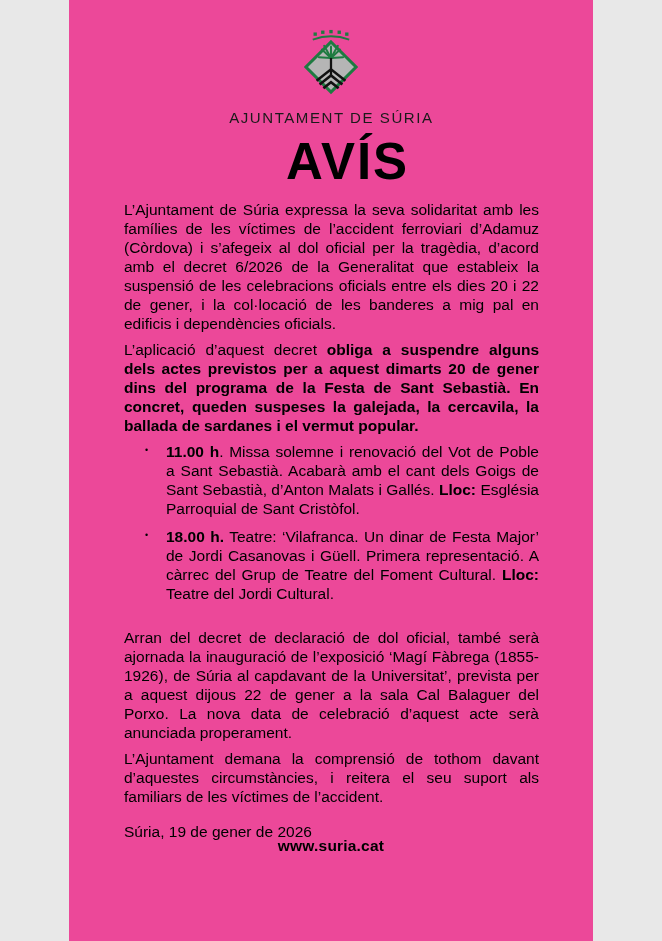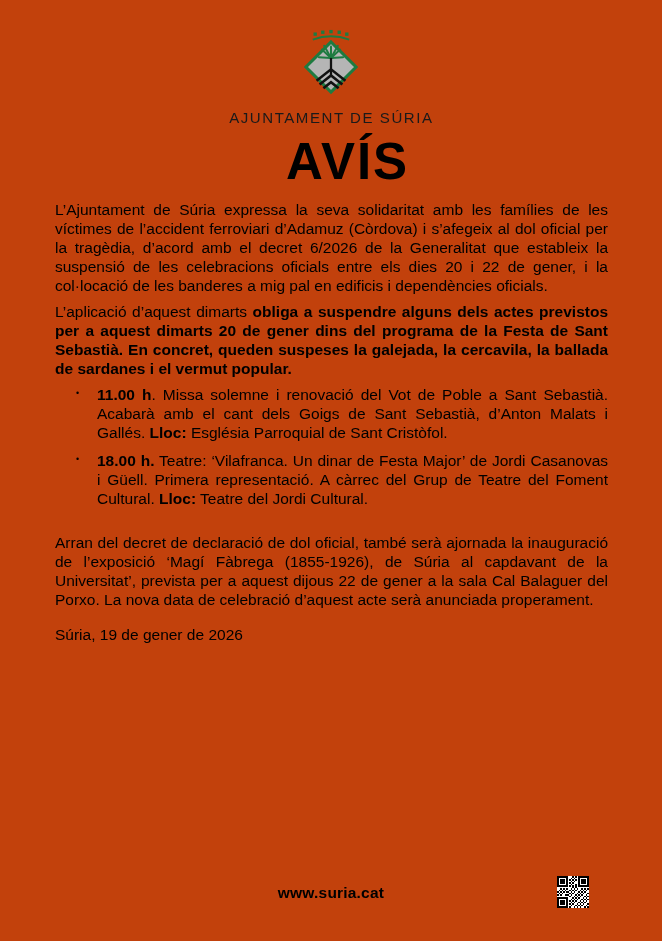--- a/index.html
+++ b/index.html
@@ -1,20 +1,20 @@
 <!DOCTYPE html>
 <html lang="ca"><head>
 <meta charset="utf-8">
 <style>
   html,body{margin:0;padding:0;background:#e8e8e8;}
   .page{
     position:relative;
-    width:662px;height:941px;
+    width:524px;height:941px;
     margin:0 auto;
-    background:#c2410c;
+    background:#ec4899;
     font-family:"Liberation Sans", sans-serif;
     color:#000;
     overflow:hidden;
   }
   
   .header{text-align:center;padding-top:26px;}
   .logo{display:inline-block;line-height:0;}
   .logo svg{width:76px;height:76px;}
   .org-name{
     display:inline-block;
@@ -61,21 +61,21 @@
     left:-21px;
     top:4px;
     font-size:9px;
     line-height:1;
   }
   .date-line{margin-top:16px !important;text-align:left;}
   
   .footer-website{
     position:absolute;
     left:0;right:0;
-    top:884px;
+    top:837px;
     text-align:center;
     font-weight:700;
     font-size:15.5px;
     letter-spacing:0.2px;
   }
   .qr{
     position:absolute;
     left:557px;
     top:876px;
     width:32px;height:32px;
@@ -128,30 +128,31 @@
       <span class="org-name">AJUNTAMENT DE SÚRIA</span>
     </div>
 
     <div class="notice-title">AVÍS</div>
   </div>
 
   <div class="content">
 
     <p><span>L’Ajuntament de Súria expressa la seva solidaritat amb les famílies de les víctimes de l’accident ferroviari d’Adamuz (Còrdova) i s’afegeix al dol oficial per la tragèdia, d’acord amb el decret 6/2026 de la Generalitat que estableix la suspensió de les celebracions oficials entre els dies 20 i 22 de gener, i la col·locació de les banderes a mig pal en edificis i dependències oficials.</span></p>
 
-    <p><span>L’aplicació d’aquest dimarts </span><b>obliga a suspendre alguns dels actes previstos per a aquest dimarts 20 de gener dins del programa de la Festa de Sant Sebastià. En concret, queden suspeses la galejada, la cercavila, la ballada de sardanes i el vermut popular.</b></p>
+    <p><span>L’aplicació d’aquest decret </span><b>obliga a suspendre alguns dels actes previstos per a aquest dimarts 20 de gener dins del programa de la Festa de Sant Sebastià. En concret, queden suspeses la galejada, la cercavila, la ballada de sardanes i el vermut popular.</b></p>
 
 
     <ul class="program">
       <li><b>11.00 h</b><span>. Missa solemne i renovació del Vot de Poble a Sant Sebastià. Acabarà amb el cant dels Goigs de Sant Sebastià, d’Anton Malats i Gallés. </span><b>Lloc:</b><span> Església Parroquial de Sant Cristòfol.</span></li>
       <li><b>18.00 h.</b><span> Teatre: ‘Vilafranca. Un dinar de Festa Major’ de Jordi Casanovas i Güell. Primera representació. A càrrec del Grup de Teatre del Foment Cultural. </span><b>Lloc:</b><span> Teatre del Jordi Cultural.</span></li>
     </ul>
 
     <p><span>Arran del decret de declaració de dol oficial, també serà ajornada la inauguració de l’exposició ‘Magí Fàbrega (1855-1926), de Súria al capdavant de la Universitat’, prevista per a aquest dijous 22 de gener a la sala Cal Balaguer del Porxo. La nova data de celebració d’aquest acte serà anunciada properament.</span></p>
 
+    <p><span>L’Ajuntament demana la comprensió de tothom davant d’aquestes circumstàncies, i reitera el seu suport als familiars de les víctimes de l’accident.</span></p>
 
     <p class="date-line">Súria, 19 de gener de 2026</p>
   </div>
 
   <div class="footer-website">www.suria.cat</div>
 
   <div class="qr">
     <svg viewBox="0 0 21 21" shape-rendering="crispEdges" xmlns="http://www.w3.org/2000/svg">
         <rect x="0" y="0" width="21" height="21" fill="#ffffff"></rect>
         <rect x="10" y="0" width="1" height="1" fill="#000"></rect>

